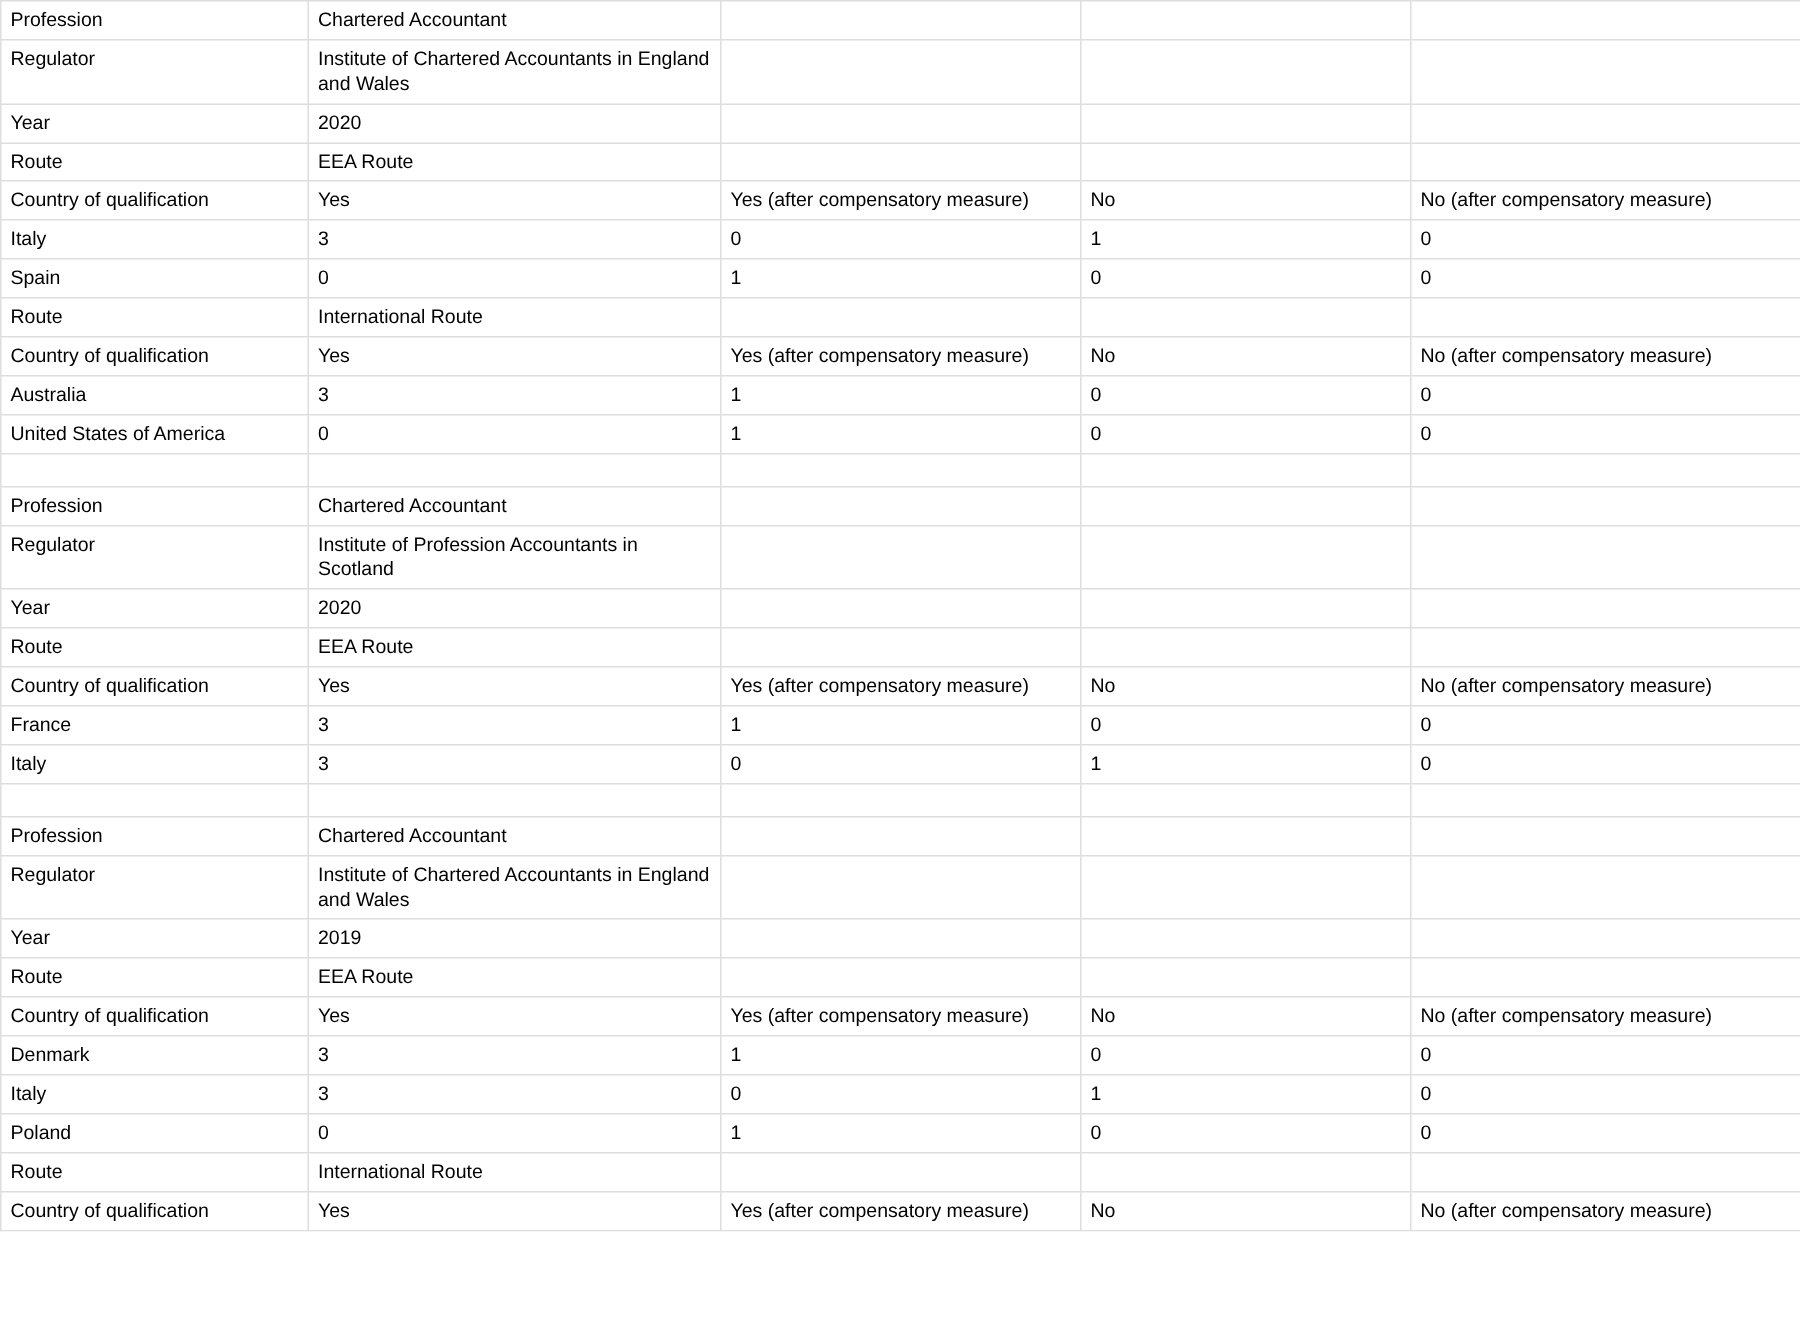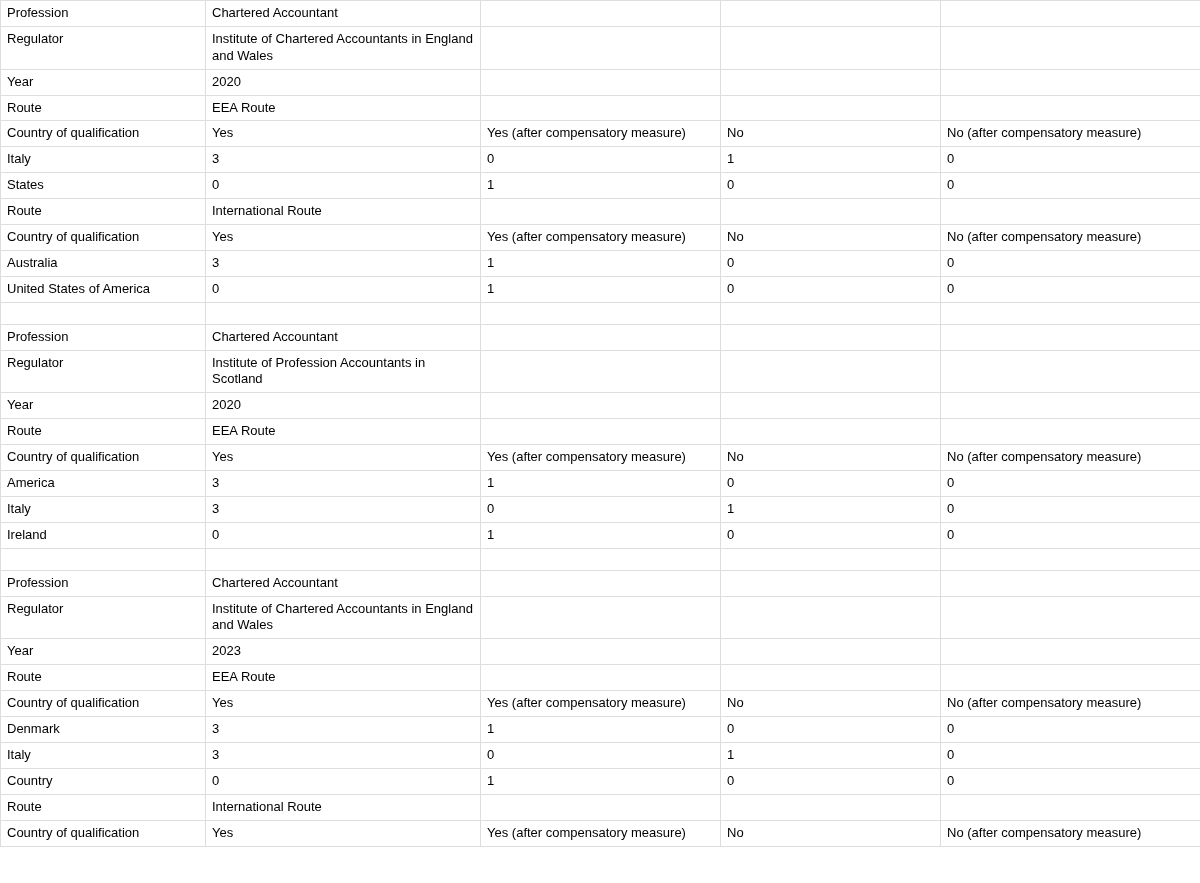--- a/index.html
+++ b/index.html
@@ -78,21 +78,21 @@
         <td>No (after compensatory measure)</td>
       </tr>
       <tr>
         <td>Italy</td>
         <td>3</td>
         <td>0</td>
         <td>1</td>
         <td>0</td>
       </tr>
       <tr>
-        <td>States</td>
+        <td>Spain</td>
         <td>0</td>
         <td>1</td>
         <td>0</td>
         <td>0</td>
       </tr>
       <tr>
         <td>Route</td>
         <td>International Route</td>
         <td></td>
         <td></td>
@@ -155,38 +155,31 @@
         <td></td>
       </tr>
       <tr>
         <td>Country of qualification</td>
         <td>Yes</td>
         <td>Yes (after compensatory measure)</td>
         <td>No</td>
         <td>No (after compensatory measure)</td>
       </tr>
       <tr>
-        <td>America</td>
+        <td>France</td>
         <td>3</td>
         <td>1</td>
         <td>0</td>
         <td>0</td>
       </tr>
       <tr>
         <td>Italy</td>
         <td>3</td>
         <td>0</td>
         <td>1</td>
-        <td>0</td>
-      </tr>
-      <tr>
-        <td>Ireland</td>
-        <td>0</td>
-        <td>1</td>
-        <td>0</td>
         <td>0</td>
       </tr>
       <tr>
         <td></td>
         <td></td>
         <td></td>
         <td></td>
         <td></td>
       </tr>
       <tr>
@@ -198,21 +191,21 @@
       </tr>
       <tr>
         <td>Regulator</td>
         <td>Institute of Chartered Accountants in England and Wales</td>
         <td></td>
         <td></td>
         <td></td>
       </tr>
       <tr>
         <td>Year</td>
-        <td>2023</td>
+        <td>2019</td>
         <td></td>
         <td></td>
         <td></td>
       </tr>
       <tr>
         <td>Route</td>
         <td>EEA Route</td>
         <td></td>
         <td></td>
         <td></td>
@@ -232,21 +225,21 @@
         <td>0</td>
       </tr>
       <tr>
         <td>Italy</td>
         <td>3</td>
         <td>0</td>
         <td>1</td>
         <td>0</td>
       </tr>
       <tr>
-        <td>Country</td>
+        <td>Poland</td>
         <td>0</td>
         <td>1</td>
         <td>0</td>
         <td>0</td>
       </tr>
       <tr>
         <td>Route</td>
         <td>International Route</td>
         <td></td>
         <td></td>

